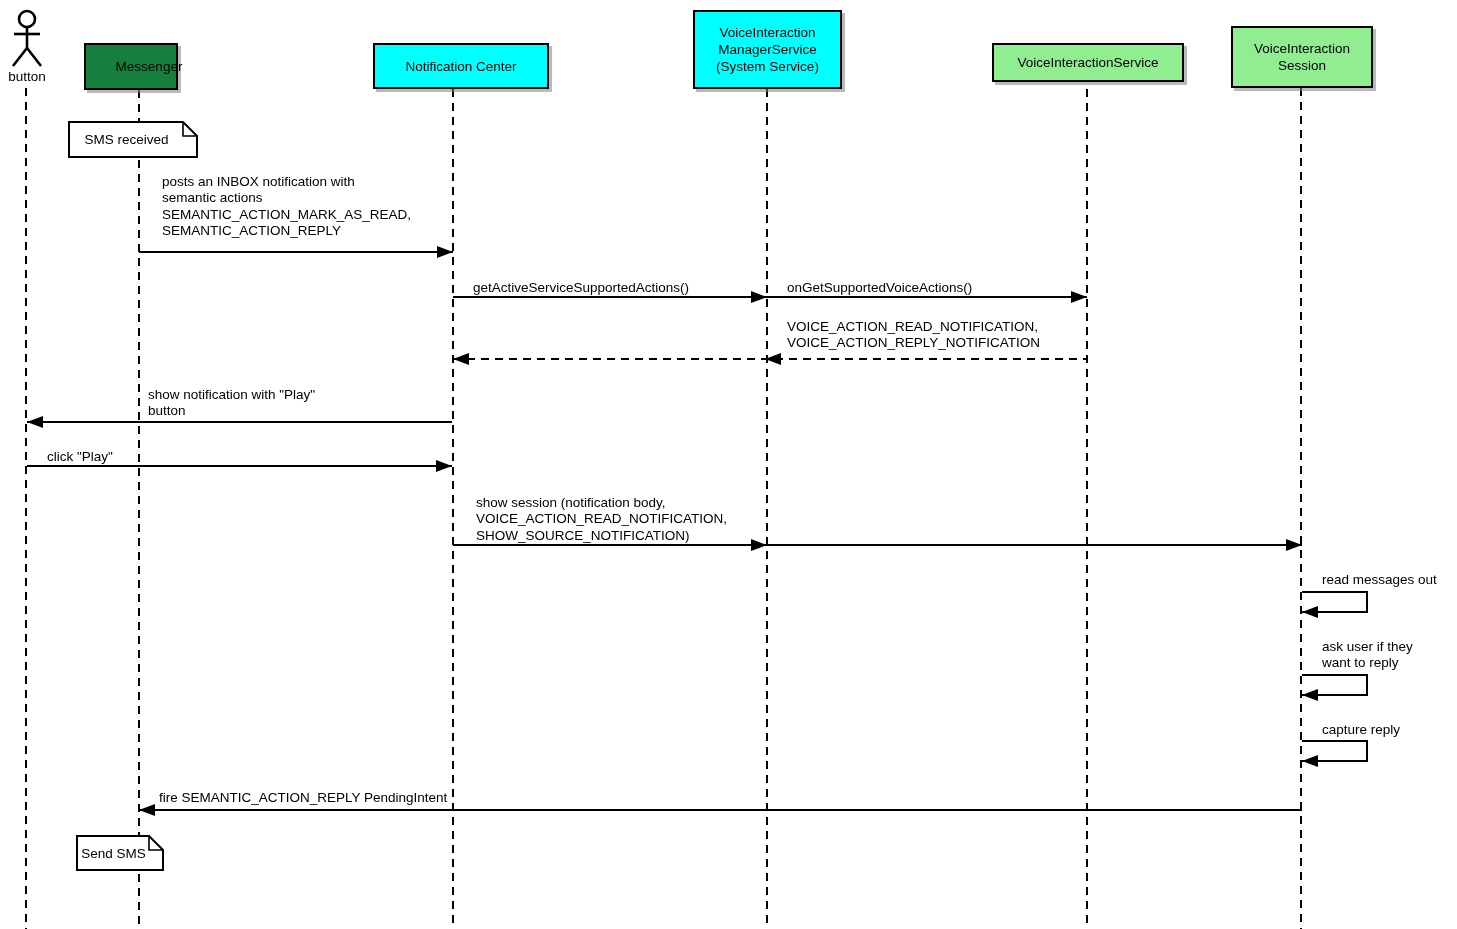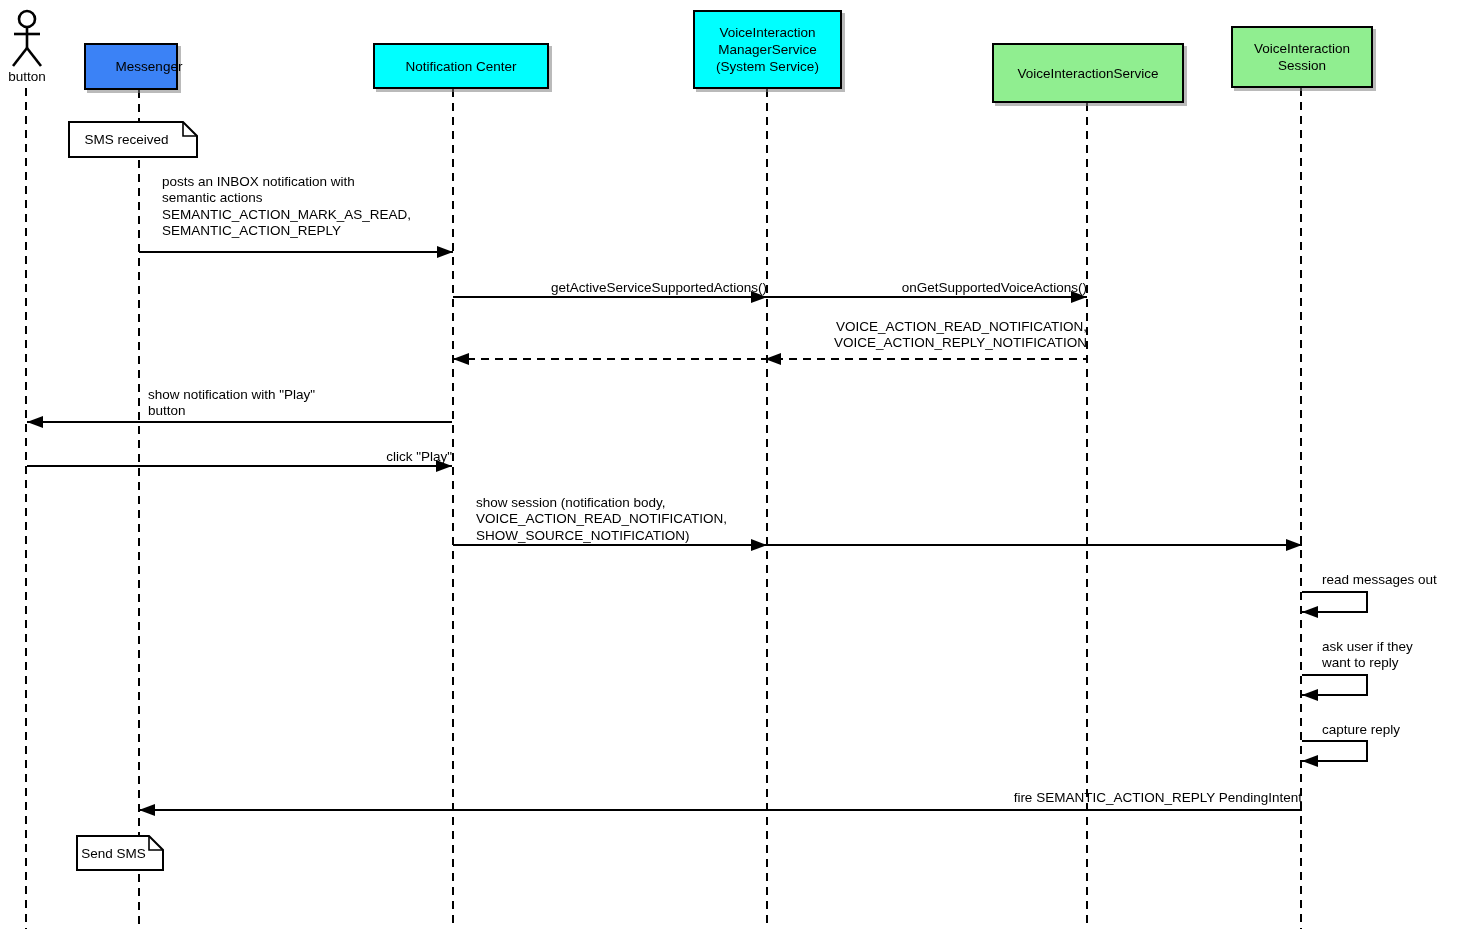--- a/index.html
+++ b/index.html
@@ -36,21 +36,21 @@
   .note .note-text{
     position:absolute;left:0;top:0;right:13px;bottom:0;
     display:flex;align-items:center;justify-content:center;
     font-size:13.5px;
   }
   .msg-label{
     position:absolute;
     font-size:13.5px;line-height:16.3px;
     white-space:pre-line;
   }
-  .ta-c{text-align:right;}
+  .ta-c{text-align:left;margin-left:20px;}
   .line{
     position:absolute;height:2px;background:#000;
   }
   .line-dashed{
     position:absolute;height:2px;
     background:repeating-linear-gradient(to right,#000 0 8px,transparent 8px 14px);
   }
   .head{
     position:absolute;width:0;height:0;
     border-top:6px solid transparent;
@@ -80,26 +80,26 @@
   </svg>
   <div class="actor-label" style="left:0px;top:69px;width:54px;">button</div>
 
   <div class="lifeline" style="left:25px;top:88px;height:841px;"></div>
   <div class="lifeline" style="left:138px;top:90px;height:839px;"></div>
   <div class="lifeline" style="left:452px;top:89px;height:840px;"></div>
   <div class="lifeline" style="left:766px;top:89px;height:840px;"></div>
   <div class="lifeline" style="left:1086px;top:89px;height:840px;"></div>
   <div class="lifeline" style="left:1300px;top:88px;height:841px;"></div>
 
-  <div class="participant" style="left: 84px; top: 43px; width: 94px; height: 47px; background: #3b82f6; padding-left: 36px;">Messenger</div>
+  <div class="participant" style="left: 84px; top: 43px; width: 94px; height: 47px; background: #15803d; padding-left: 36px;">Messenger</div>
   <div class="participant" style="left: 373px; top: 43px; width: 176px; height: 46px; background: rgb(0, 255, 255);">Notification Center</div>
   <div class="participant" style="left: 693px; top: 10px; width: 149px; height: 79px; background: rgb(0, 255, 255);">VoiceInteraction
 ManagerService
 (System Service)</div>
-  <div class="participant" style="left: 992px; top: 43px; width: 192px; height: 60px; background: rgb(144, 238, 144);">VoiceInteractionService</div>
+  <div class="participant" style="left: 992px; top: 43px; width: 192px; height: 39px; background: rgb(144, 238, 144);">VoiceInteractionService</div>
   <div class="participant" style="left: 1231px; top: 26px; width: 142px; height: 62px; background: rgb(144, 238, 144);">VoiceInteraction
 Session</div>
 
   <div class="note" style="left:68px;top:121px;width:130px;height:37px;">
     <svg width="130" height="37" viewBox="0 0 130 37">
       <polygon points="1,1 115,1 129,15 129,36 1,36" fill="#ffffff" stroke="#000" stroke-width="2"></polygon>
       <polyline points="115,1 115,15 129,15" fill="none" stroke="#000" stroke-width="1.6"></polyline>
     </svg>
     <div class="note-text">SMS received</div>
   </div>

